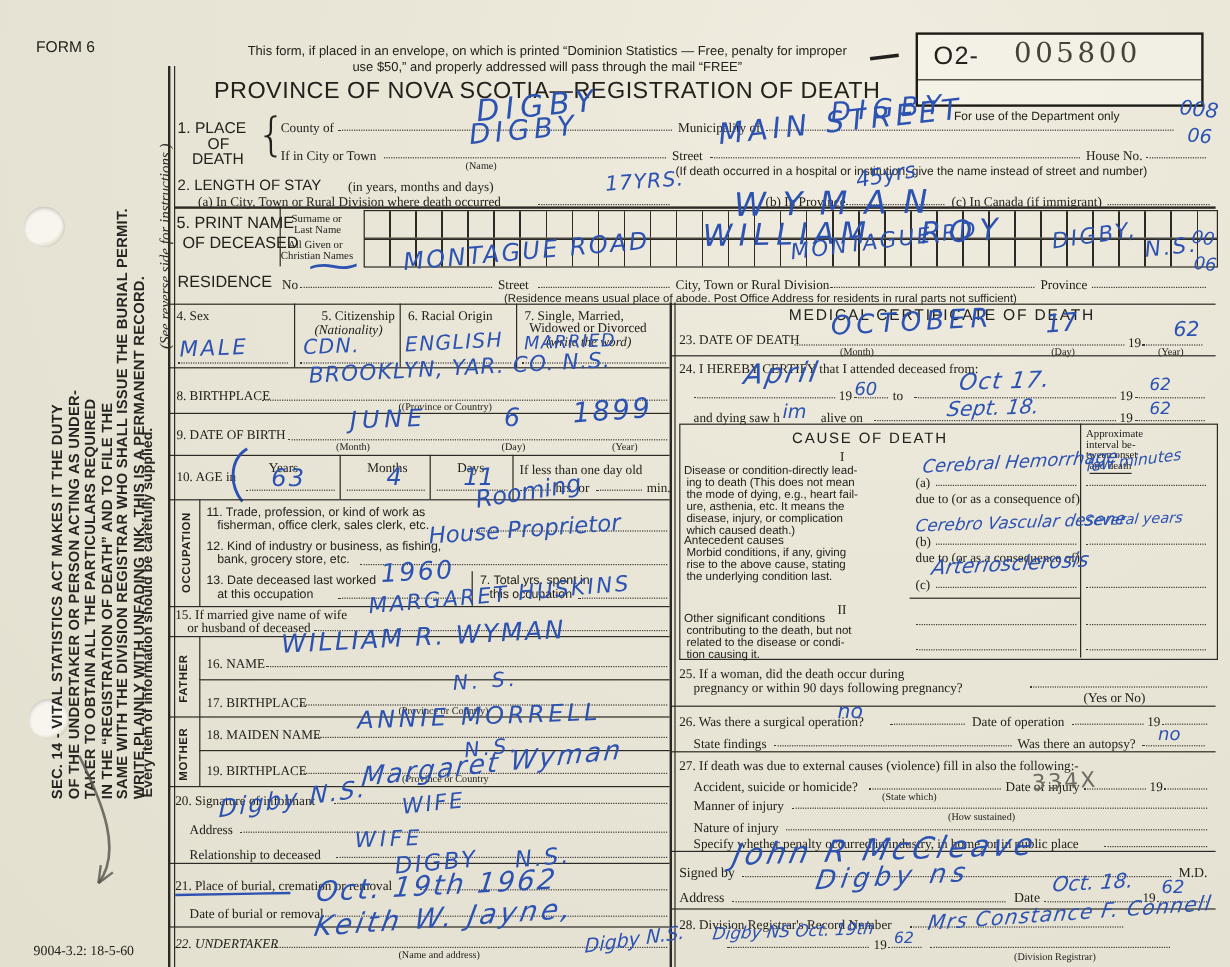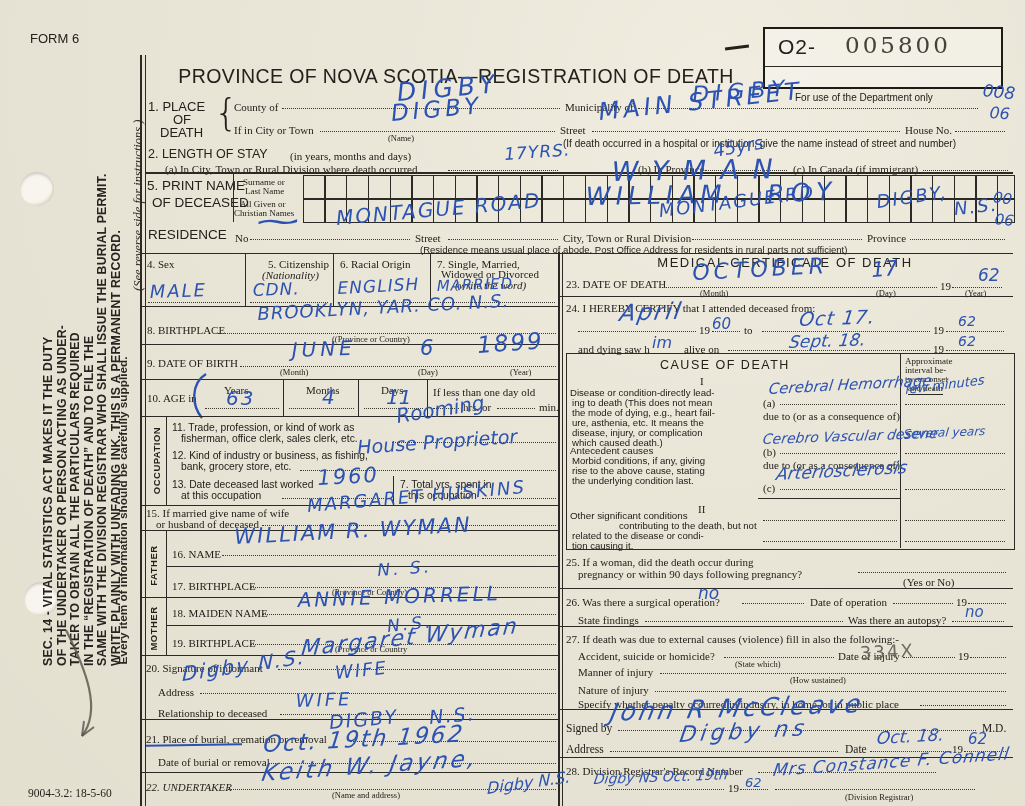--- a/index.html
+++ b/index.html
@@ -53,20 +53,22 @@
   <svg style="position:absolute;left:52px;top:622px;" width="60" height="130">
     <path d="M14,8 C34,48 50,88 30,114" stroke="#55534c" stroke-width="2.2" fill="none" opacity=".8"></path>
     <path d="M30,114 l12,-9 M30,114 l2,-15" stroke="#55534c" stroke-width="2" fill="none" opacity=".8"></path>
   </svg>
 
   <div class="p" style="left:28px;top:787px;font-size:11.5px;">9004-3.2: 18-5-60</div>
 
   <div class="vl" style="left:140px;top:55px;height:751px;width:1.6px;"></div>
   <div class="vl" style="left:144.5px;top:55px;height:751px;"></div>
 
+  <div class="p sans bold" style="left:150px;top:38px;width:612px;text-align:center;font-size:10.8px;white-space:normal;">This form, if placed in an envelope, on which is printed “Dominion Statistics — Free, penalty for improper</div>
+  <div class="p sans bold" style="left:150px;top:51px;width:612px;text-align:center;font-size:10.8px;">use $50,” and properly addressed will pass through the mail “FREE”</div>
   <div class="p sans bold" style="left:150px;top:66px;width:612px;text-align:center;font-size:19.5px;letter-spacing:.4px;">PROVINCE OF NOVA SCOTIA—REGISTRATION OF DEATH</div>
 
   <div style="position:absolute;left:725px;top:46px;width:24px;border-top:3.4px solid #23211c;transform:rotate(-7deg);"></div>
 
   <div class="serialbox" style="left:763px;top:27px;width:236px;height:58px;">
     <div class="hl" style="left:0;top:37px;width:236px;"></div>
     <span class="p sans bold" style="left:13px;top:6px;font-size:21px;letter-spacing:1px;">O2-</span>
     <span class="p" style="left:80px;top:4px;font-family:'DejaVu Serif',serif;font-size:23px;letter-spacing:3px;color:#45423a;">005800</span>
   </div>
   <div class="p sans bold" style="left:795px;top:92px;font-size:10px;">For use of the Department only</div>
@@ -345,21 +347,21 @@
   <div class="hw script" style="left:903px;top:428px;font-size:12px;transform:rotate(-2deg) skewX(-8deg);">Several years</div>
   <i class="dot" style="left:905px;top:452px;width:100px;"></i>
   <div class="p" style="left:763px;top:459px;">due to (or as a consequence of)</div>
   <div class="p" style="left:763px;top:482px;">(c)</div>
   <i class="dot" style="left:780px;top:488px;width:117px;"></i>
   <div class="hw script" style="left:775px;top:466px;font-size:17px;transform:rotate(-3deg) skewX(-12deg);">Arteriosclerosis</div>
   <i class="dot" style="left:905px;top:488px;width:100px;"></i>
   <div class="hl" style="left:758px;top:498px;width:142px;height:.9px;"></div>
   <div class="p bold" style="left:698px;top:503px;">II</div>
   <div class="p sans bold" style="left:570px;top:511px;font-size:9.8px;">Other significant conditions</div>
-  <div class="p sans bold" style="left:572px;top:521px;font-size:9.6px;margin-left:47px;">contributing to the death, but not</div>
+  <div class="p sans bold" style="left:572px;top:521px;font-size:9.6px;">contributing to the death, but not</div>
   <div class="p sans bold" style="left:572px;top:531px;font-size:9.6px;">related to the disease or condi-</div>
   <div class="p sans bold" style="left:572px;top:541px;font-size:9.6px;">tion causing it.</div>
   <i class="dot" style="left:763px;top:519px;width:134px;"></i>
   <i class="dot" style="left:763px;top:540px;width:134px;"></i>
   <i class="dot" style="left:905px;top:519px;width:100px;"></i>
   <i class="dot" style="left:905px;top:540px;width:100px;"></i>
 
   <div class="p" style="left:566px;top:556px;">25. If a woman, did the death occur during</div>
   <div class="p" style="left:578px;top:568px;">pregnancy or within 90 days following pregnancy?</div>
   <i class="dot" style="left:858px;top:571px;width:148px;"></i>

